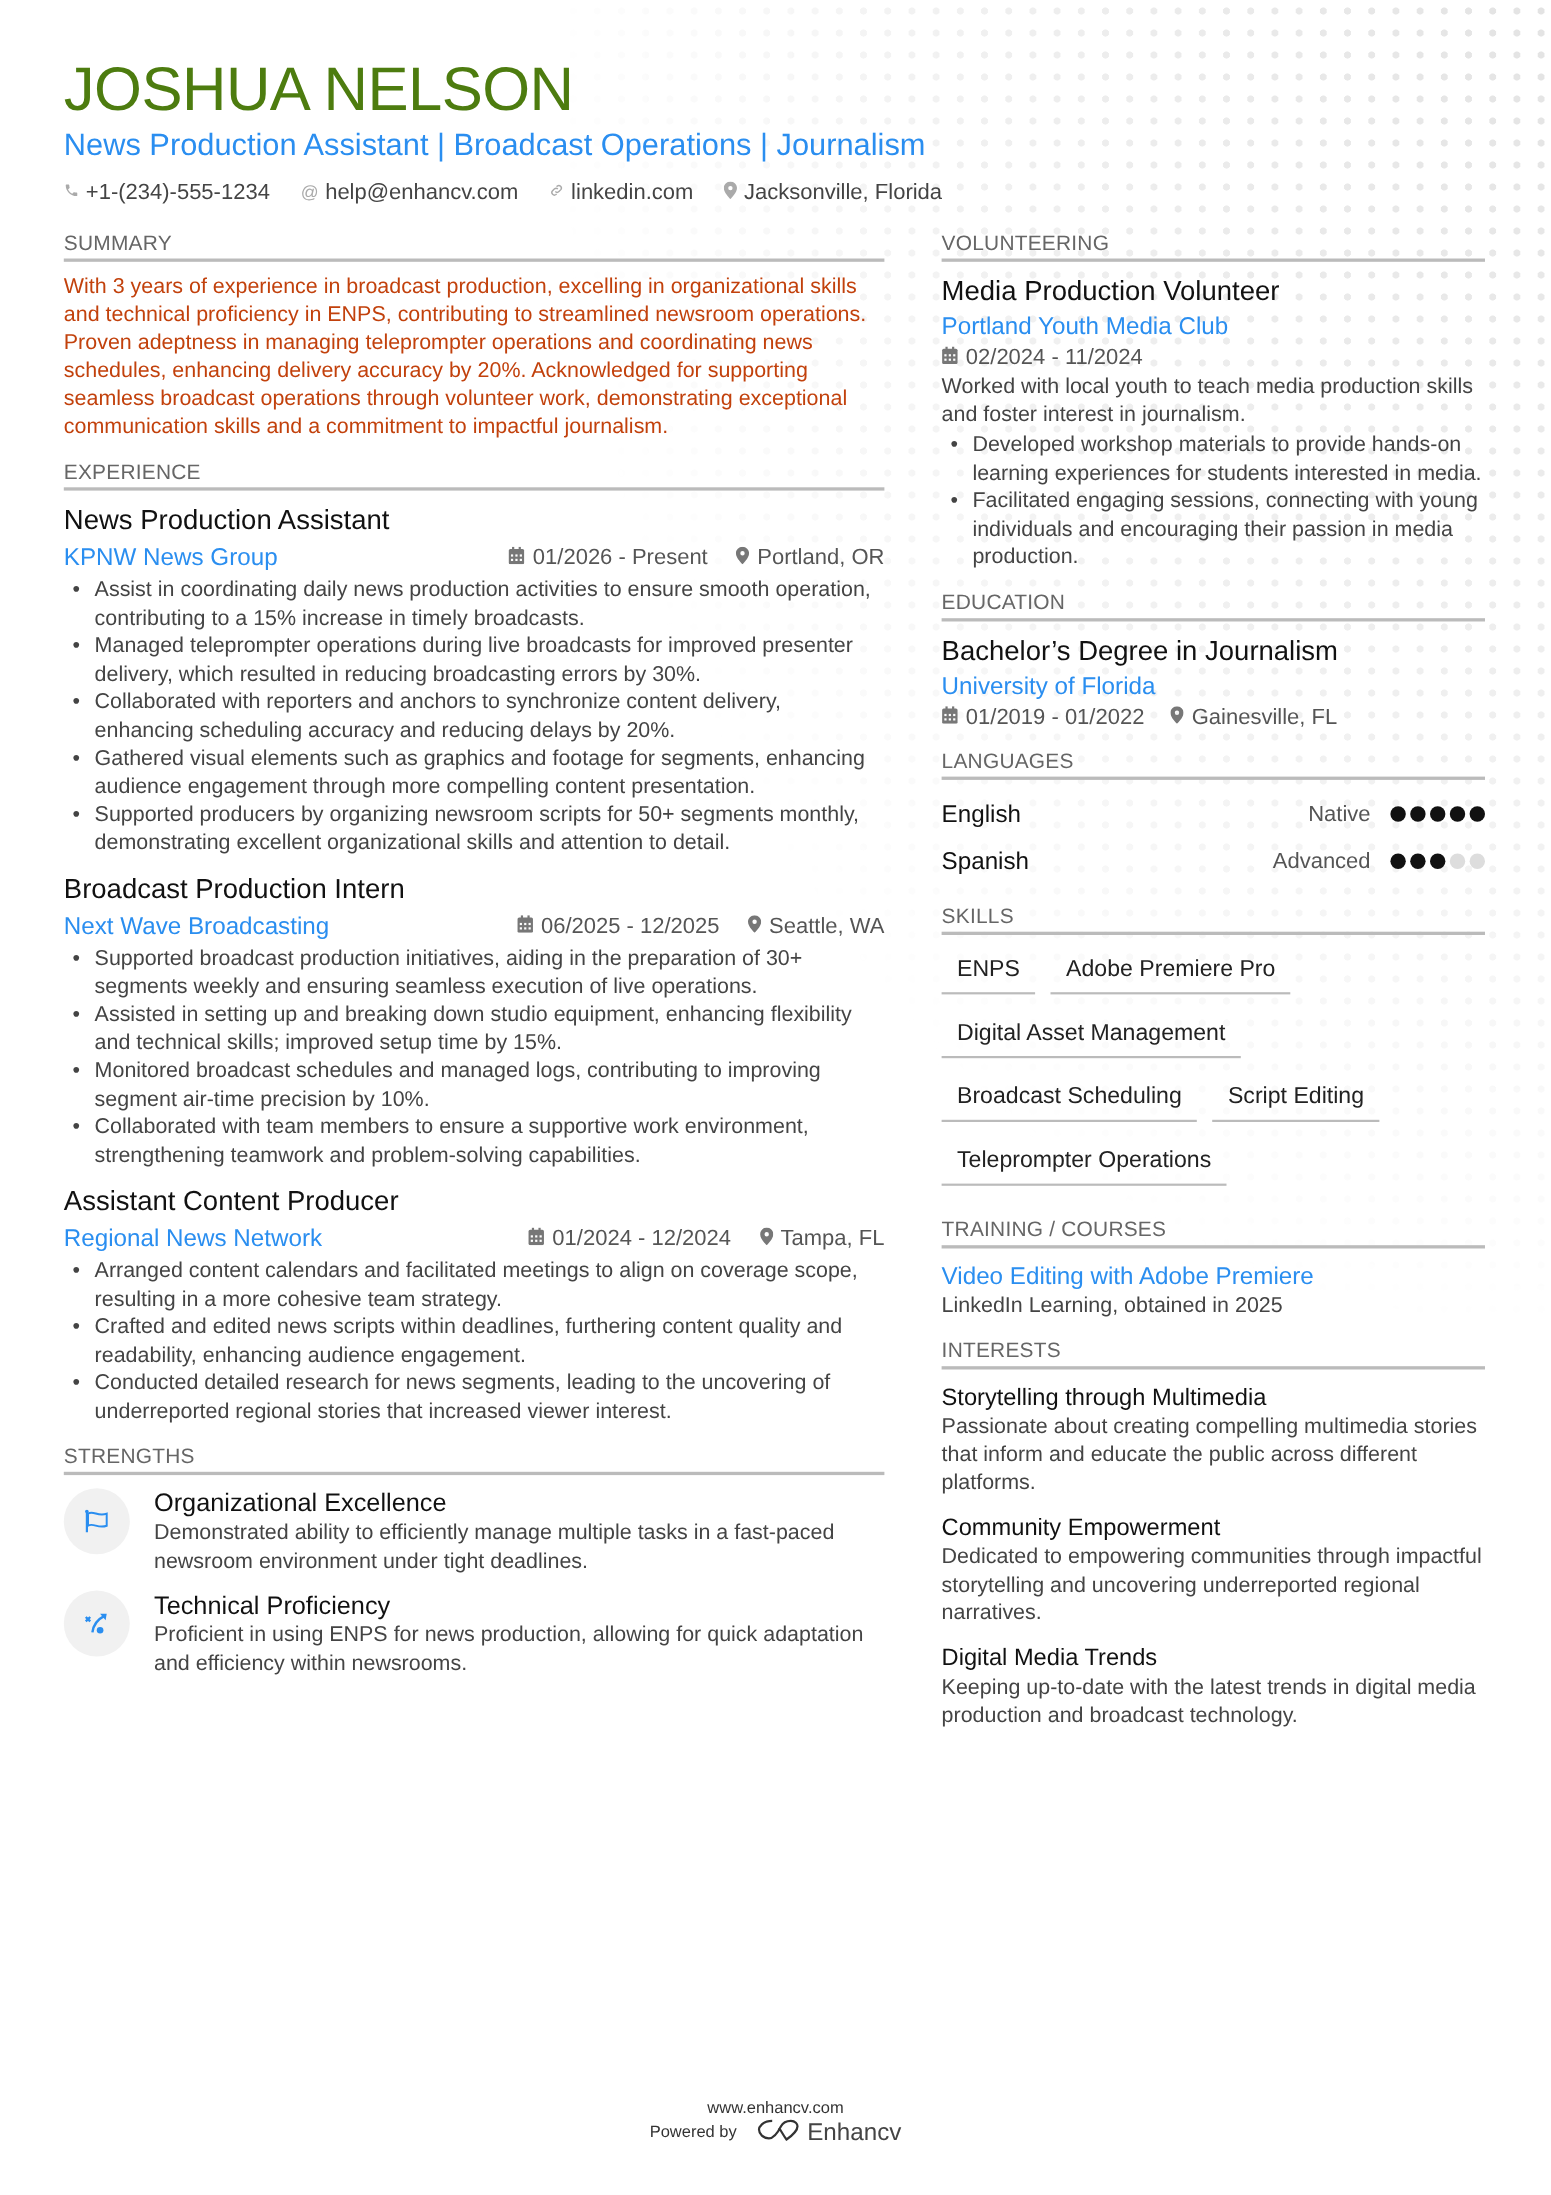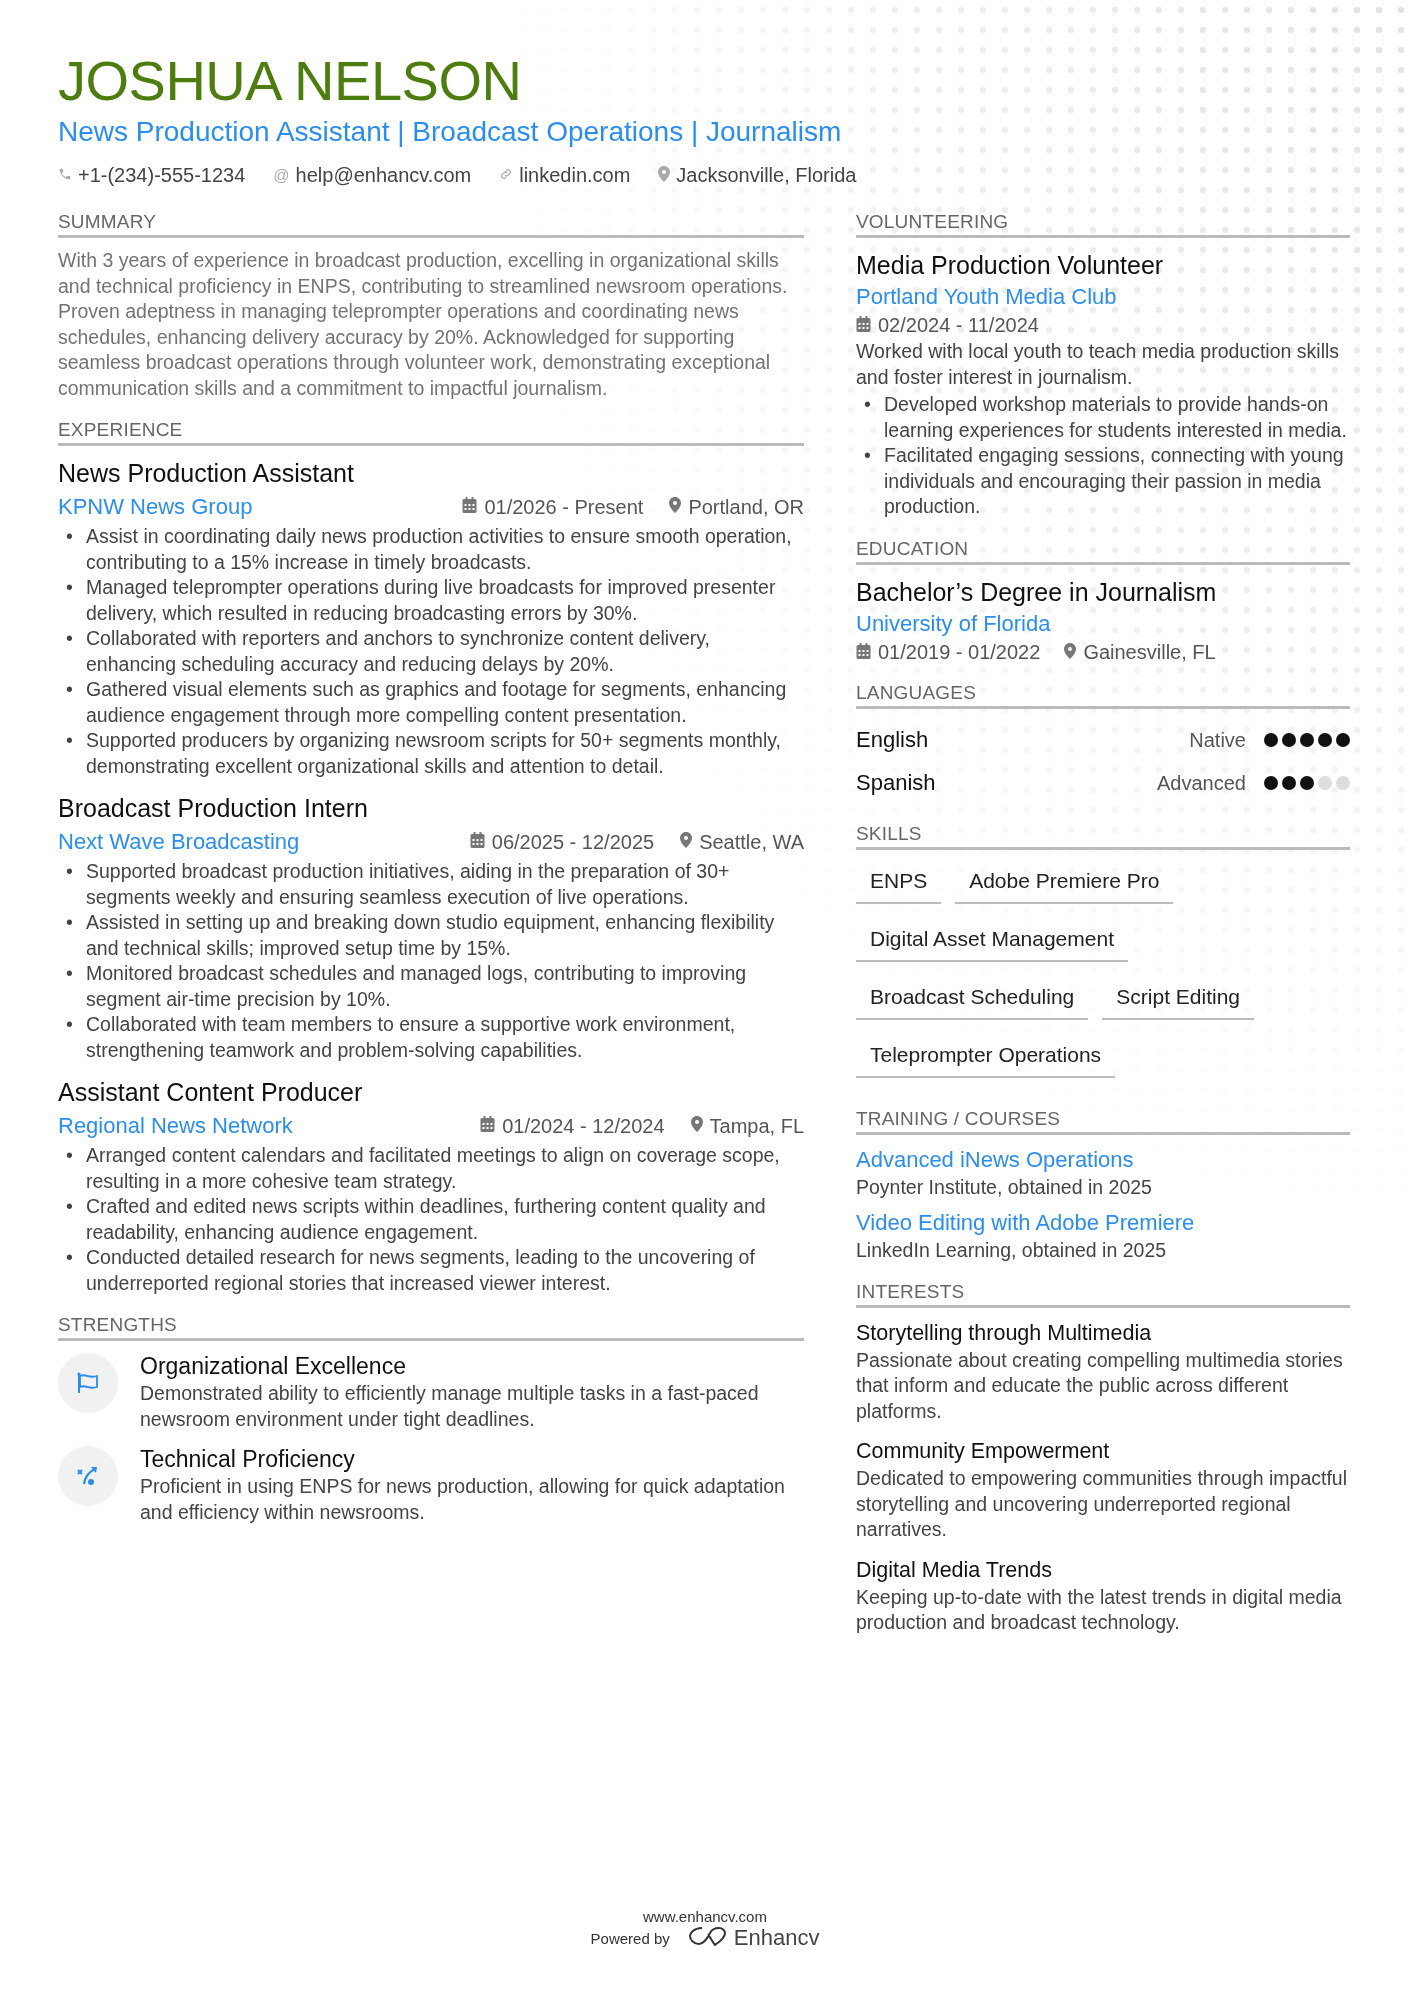--- a/index.html
+++ b/index.html
@@ -31,21 +31,21 @@
   .col-left { width: 746px; }
   .col-right { width: 494px; }
 
   .section-title {
     font-size: 19px; color: #666; text-transform: uppercase;
     border-bottom: 3px solid #bbb; padding-bottom: 2px; margin-bottom: 10px;
     letter-spacing: 0.2px;
   }
   .section { margin-bottom: 18px; }
 
-  .summary-text { font-size: 19.5px; line-height: 25.5px; color: #737373; }
+  .summary-text { font-size: 19.5px; line-height: 25.5px; color: #c2410c; }
 
   .job { margin-bottom: 12px; }
   .job-title { font-size: 25px; line-height: 34px; color: #111; }
   .job-meta { display: flex; justify-content: space-between; align-items: center; margin-top: 2px; }
   .company { font-size: 22px; color: #2a8ef0; line-height: 30px; }
   .meta-right { display: flex; gap: 26px; font-size: 20px; color: #555; }
   .meta-item { display: flex; align-items: center; gap: 7px; }
   .meta-item .ic { color: #777; font-size: 16px; }
   ul.bullets { list-style: none; margin-top: 2px; }
   ul.bullets li { position: relative; padding-left: 28px; font-size: 19.5px; line-height: 25.5px; color: #444; }
@@ -391,24 +391,20 @@
           <span class="skill" style="margin-right:200px">Digital Asset Management</span>
           <span class="skill">Broadcast Scheduling</span>
           <span class="skill">Script Editing</span>
           <span class="skill">Teleprompter Operations</span>
         </div>
       </section>
 
       <section class="section" style="margin-top:30px">
         <div class="section-title">TRAINING / COURSES</div>
         <div class="course">
-          <div class="course-title">Advanced iNews Operations</div>
-          <div class="course-src">Poynter Institute, obtained in 2025</div>
-        </div>
-        <div class="course">
           <div class="course-title">Video Editing with Adobe Premiere</div>
           <div class="course-src">LinkedIn Learning, obtained in 2025</div>
         </div>
       </section>
 
       <section class="section">
         <div class="section-title">INTERESTS</div>
         <div class="interest">
           <div class="int-title">Storytelling through Multimedia</div>
           <div class="int-desc">Passionate about creating compelling multimedia stories that inform and educate the public across different platforms.</div>

